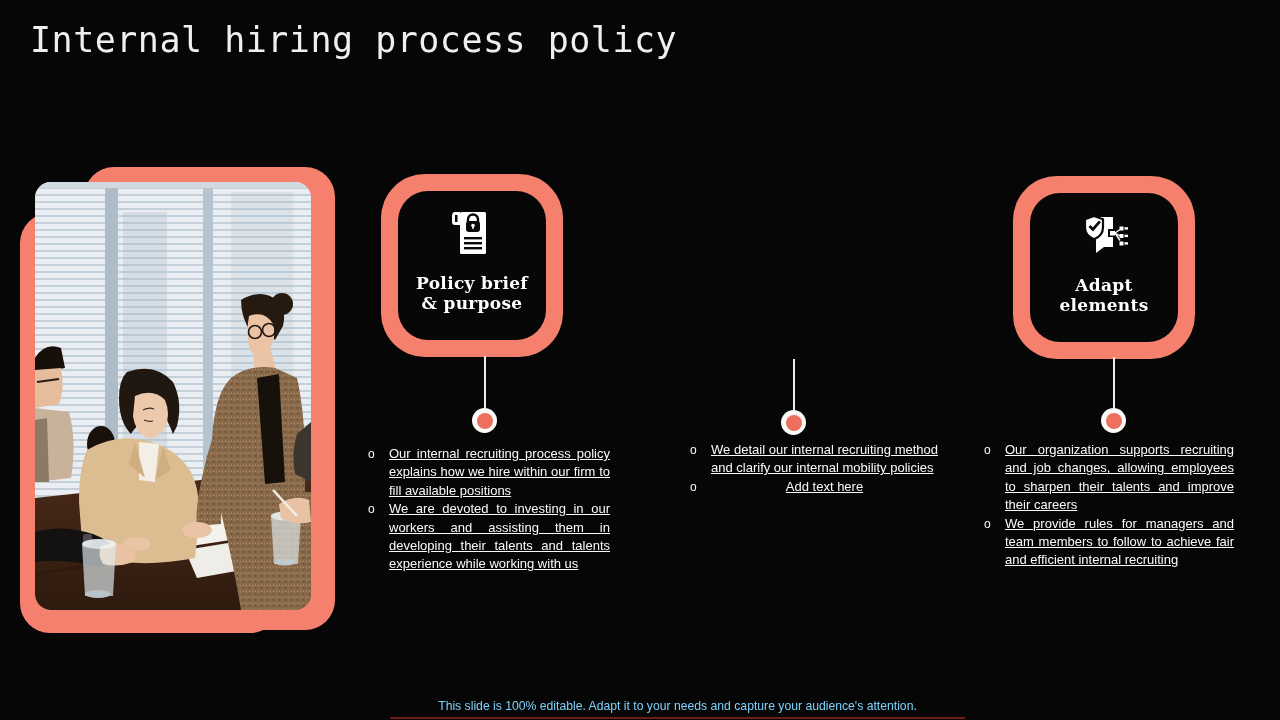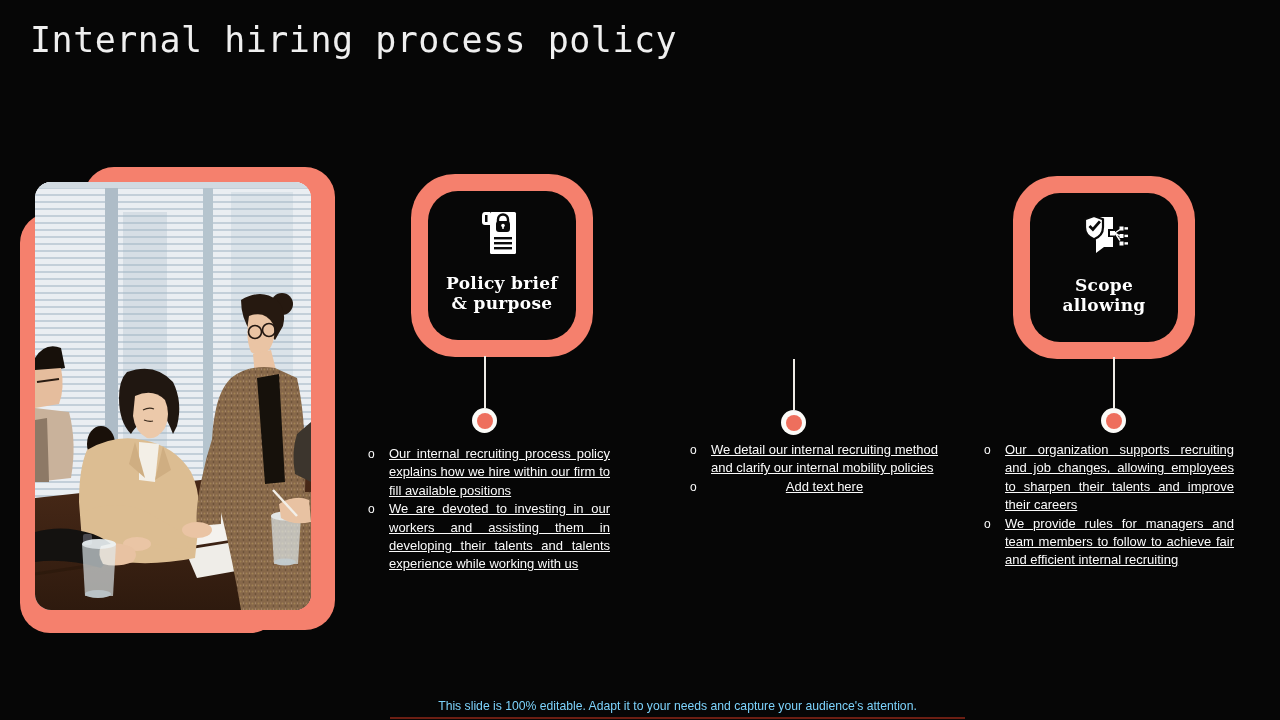--- a/index.html
+++ b/index.html
@@ -35,21 +35,21 @@
   .card-icon { height:52px; display:flex; align-items:center; justify-content:center; }
   .card-title-wrap {
     flex:1; display:flex; flex-direction:column; justify-content:center;
     padding-bottom:12px; text-align:center;
   }
   .card-title-line {
     font-family:"DejaVu Serif", serif; font-weight:700;
     font-size:17px; line-height:19.5px; color:#ffffff; letter-spacing:0.3px;
     white-space:nowrap;
   }
-  .card-1 { left:411px; top:174px; }
+  .card-1 { left:381px; top:174px; }
   .card-2 { left:703px; top:176px; }
   .card-3 { left:1013px; top:176px; }
   
   .connector-line { position:absolute; width:1.6px; background:#efece6; }
   .line-1 { left:484px;  top:356px; height:52px; }
   .line-2 { left:793px;  top:359px; height:51px; }
   .line-3 { left:1113px; top:357px; height:51px; }
   .connector-dot {
     position:absolute; width:25px; height:25px; border-radius:50%; background:#fcfbf8;
   }
@@ -209,22 +209,22 @@
             <rect x="39.5" y="15.5" width="4" height="4"></rect>
             <rect x="39.5" y="23" width="4" height="4"></rect>
             <rect x="39.5" y="30.5" width="4" height="4"></rect>
             <rect x="44.5" y="16.2" width="3.5" height="2.4"></rect>
             <rect x="44.5" y="23.7" width="3.5" height="2.4"></rect>
             <rect x="44.5" y="31.2" width="3.5" height="2.4"></rect>
           </g>
         </svg>
       </div>
       <div class="card-title-wrap">
-        <span class="card-title-line">Scope</span>
-        <span class="card-title-line">allowing</span>
+        <span class="card-title-line">Adapt</span>
+        <span class="card-title-line">elements</span>
       </div>
     </div>
   </div>
 
   <div class="connector-line line-1"></div>
   <div class="connector-line line-2"></div>
   <div class="connector-line line-3"></div>
   <div class="connector-dot dot-1"></div>
   <div class="connector-dot dot-2"></div>
   <div class="connector-dot dot-3"></div>

